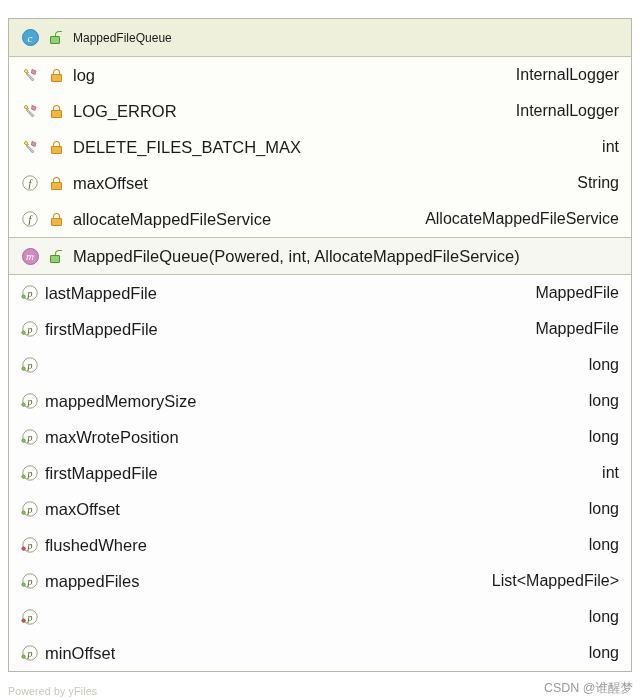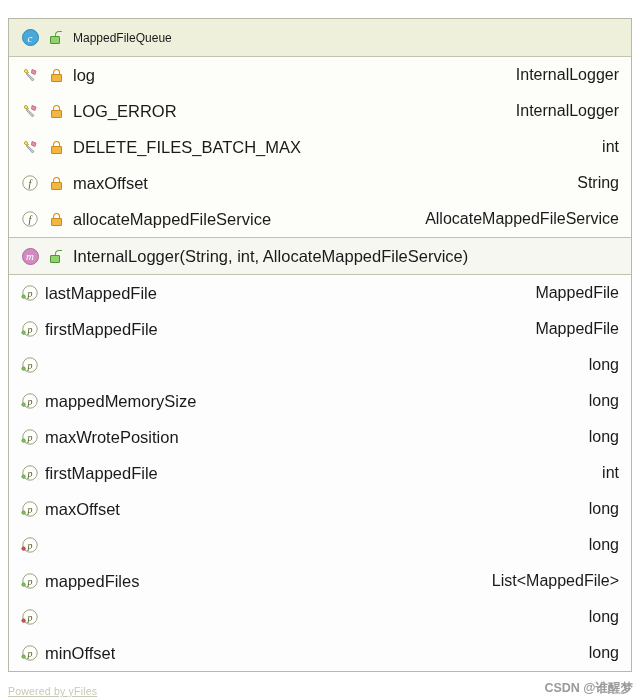--- a/index.html
+++ b/index.html
@@ -158,29 +158,27 @@
     white-space: nowrap;
   }
 
   .watermark-left {
     position: absolute;
     left: 8px;
     bottom: 3px;
     font-size: 10.5px;
     color: #c8c8b4;
     letter-spacing: .2px;
-    text-decoration: underline;
   }
   .watermark-right {
     position: absolute;
     right: 8px;
     bottom: 3px;
     font-size: 12.5px;
     color: #9a9a9a;
-    font-weight: bold;
   }
 </style>
 </head>
 <body>
 
 <div class="uml-box">
 
   <div class="row header-row">
     <span class="icon-wrap">
       <span class="badge badge-class">c</span>
@@ -292,21 +290,21 @@
     <div class="row">
       <span class="icon-wrap">
         <span class="badge badge-method">m</span>
       </span>
       <span class="vis-wrap">
         <span class="unlock">
             <span class="shackle"></span>
             <span class="body"></span>
           </span>
       </span>
-      <span class="member-name">InternalLogger(String, int, AllocateMappedFileService)</span>
+      <span class="member-name">MappedFileQueue(Powered, int, AllocateMappedFileService)</span>
       <span class="member-type"></span>
     </div>
   </div>
 
   <div class="section-props">
 
     <div class="row">
       <span class="icon-wrap">
         <svg width="18" height="18" viewBox="0 0 18 18">
           <circle cx="9" cy="9" r="7.2" fill="#ffffff" stroke="#9aa37a" stroke-width="1"></circle>
@@ -390,20 +388,21 @@
     </div>
 
     <div class="row">
       <span class="icon-wrap">
         <svg width="18" height="18" viewBox="0 0 18 18">
           <circle cx="9" cy="9" r="7.2" fill="#ffffff" stroke="#9aa37a" stroke-width="1"></circle>
           <circle cx="2.6" cy="12.6" r="1.7" fill="#e05050" stroke="#a32e2e" stroke-width="0.8"></circle>
           <text x="9" y="12.6" font-family="Liberation Serif, serif" font-style="italic" font-size="10" fill="#4a5a20" text-anchor="middle">p</text>
         </svg>
       </span>
+      <span class="member-name">flushedWhere</span>
       <span class="member-type">long</span>
     </div>
 
     <div class="row">
       <span class="icon-wrap">
         <svg width="18" height="18" viewBox="0 0 18 18">
           <circle cx="9" cy="9" r="7.2" fill="#ffffff" stroke="#9aa37a" stroke-width="1"></circle>
           <circle cx="2.6" cy="12.6" r="1.7" fill="#7ec850" stroke="#4f9434" stroke-width="0.8"></circle>
           <text x="9" y="12.6" font-family="Liberation Serif, serif" font-style="italic" font-size="10" fill="#4a5a20" text-anchor="middle">p</text>
         </svg>

